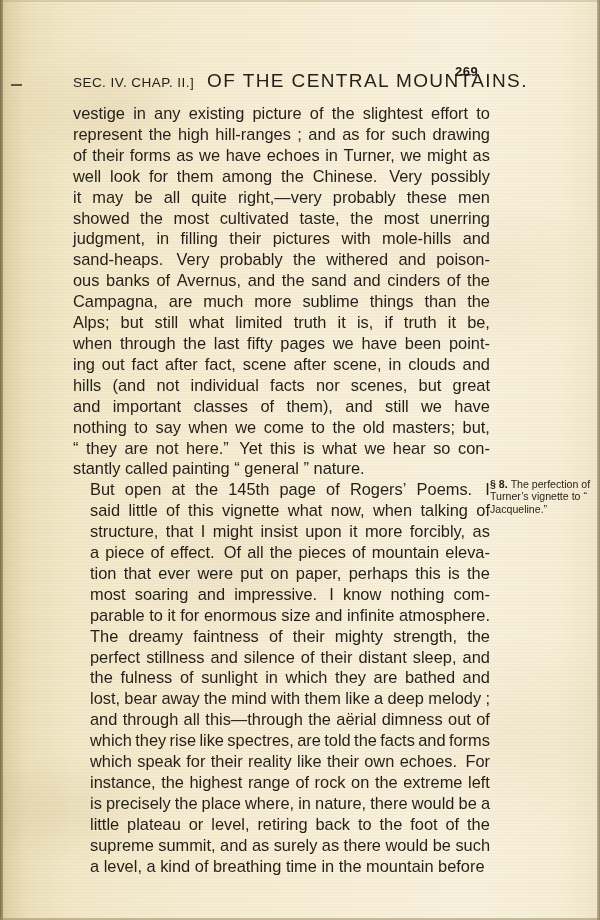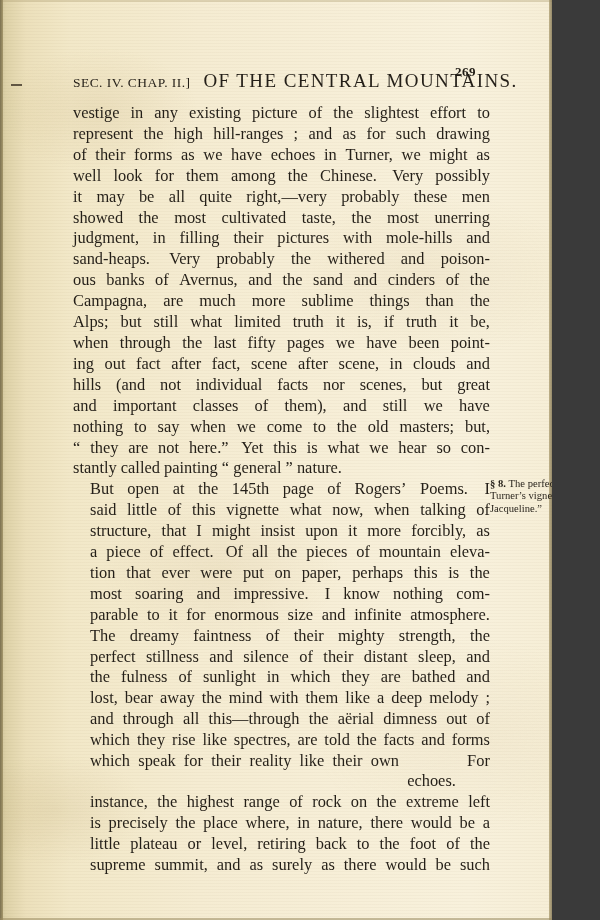--- a/index.html
+++ b/index.html
@@ -2,29 +2,29 @@
 <html><head>
 <meta charset="utf-8">
 <style>
   html, body {
     margin: 0;
     padding: 0;
     background: #3a3a3a;
   }
   #page {
     position: relative;
-    width: 552px;
+    width: 600px;
     height: 920px;
     overflow: hidden;
     background: #f3e9c9;
     background-image:
       linear-gradient(90deg,
         #cfc49c 0px, #ded2a8 6px, #ece0bb 26px, #f2e8c8 70px,
         #f5ecd2 200px, #f7efd8 360px, #f8f1dc 470px, #f6eed6 560px, #efe6c9 600px);
-    font-family: Liberation Serif, serif;
+    font-family: Liberation Sans, sans-serif;
     color: #241f18;
   }
   
   #grain {
     position: absolute;
     inset: 0;
     pointer-events: none;
     background-image:
       radial-gradient(ellipse 140px 90px at 18% 12%, rgba(190,165,110,.13), rgba(0,0,0,0) 70%),
       radial-gradient(ellipse 200px 120px at 78% 30%, rgba(195,172,118,.10), rgba(0,0,0,0) 72%),
@@ -532,21 +532,21 @@
           </span>
           <span class="ln j">
             <span class="w">which</span>
             <span class="w">speak</span>
             <span class="w">for</span>
             <span class="w">their</span>
             <span class="w">reality</span>
             <span class="w">like</span>
             <span class="w">their</span>
             <span class="w">own</span>
-            <span class="w" style="margin-right: 3px; margin-top: 20px;">echoes.</span>
+            <span class="w" style="margin-right: 3px;">echoes.</span>
             <span class="w">For</span>
           </span>
           <span class="ln j">
             <span class="w">instance,</span>
             <span class="w">the</span>
             <span class="w">highest</span>
             <span class="w">range</span>
             <span class="w">of</span>
             <span class="w">rock</span>
             <span class="w">on</span>
@@ -585,19 +585,20 @@
             <span class="w">summit,</span>
             <span class="w">and</span>
             <span class="w">as</span>
             <span class="w">surely</span>
             <span class="w">as</span>
             <span class="w">there</span>
             <span class="w">would</span>
             <span class="w">be</span>
             <span class="w">such</span>
           </span>
+          <span class="ln">a level, a kind of breathing time in the mountain before</span>
         </p>
     </div>
 
     <div class="note" id="note-8"><span class="nt-head">§ 8. </span><span> The perfection of Turner’s vignette to “ Jacqueline.”</span></div>
 
   </div>
 </div>
 
 </body></html>

